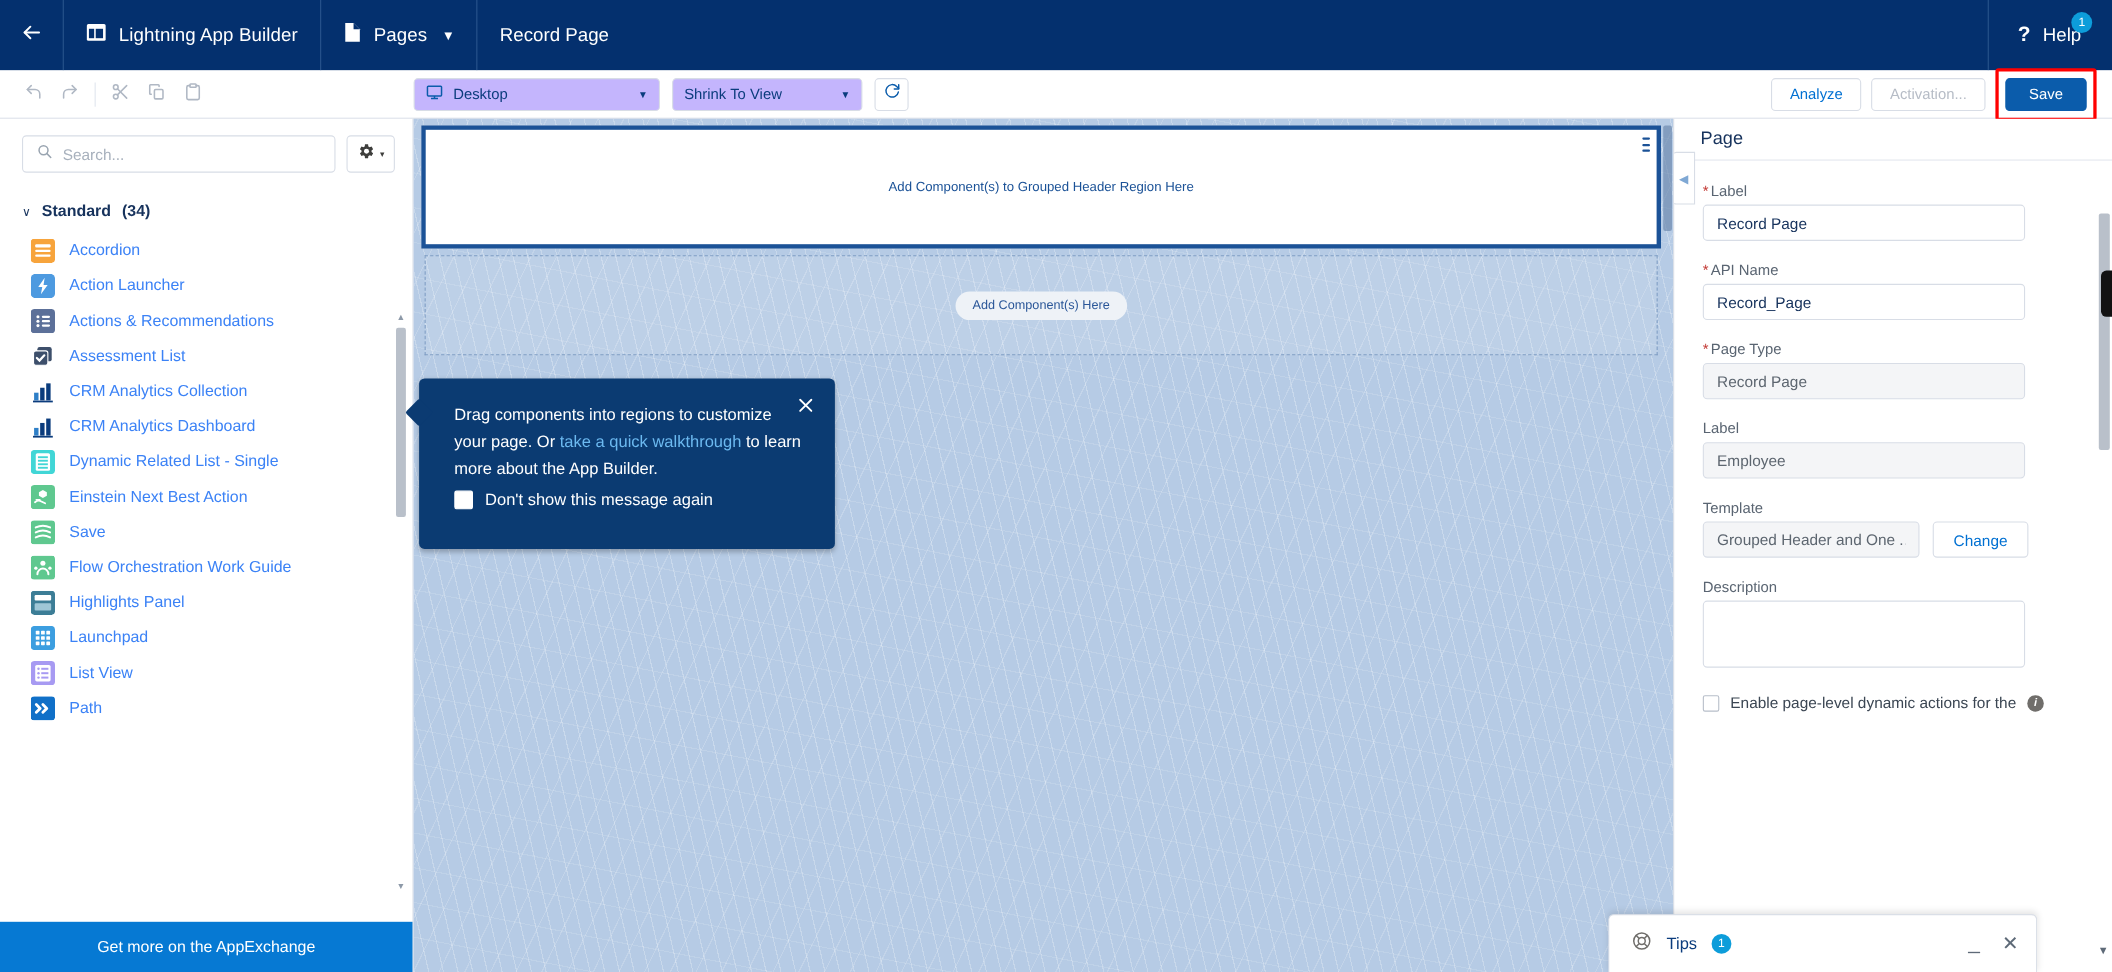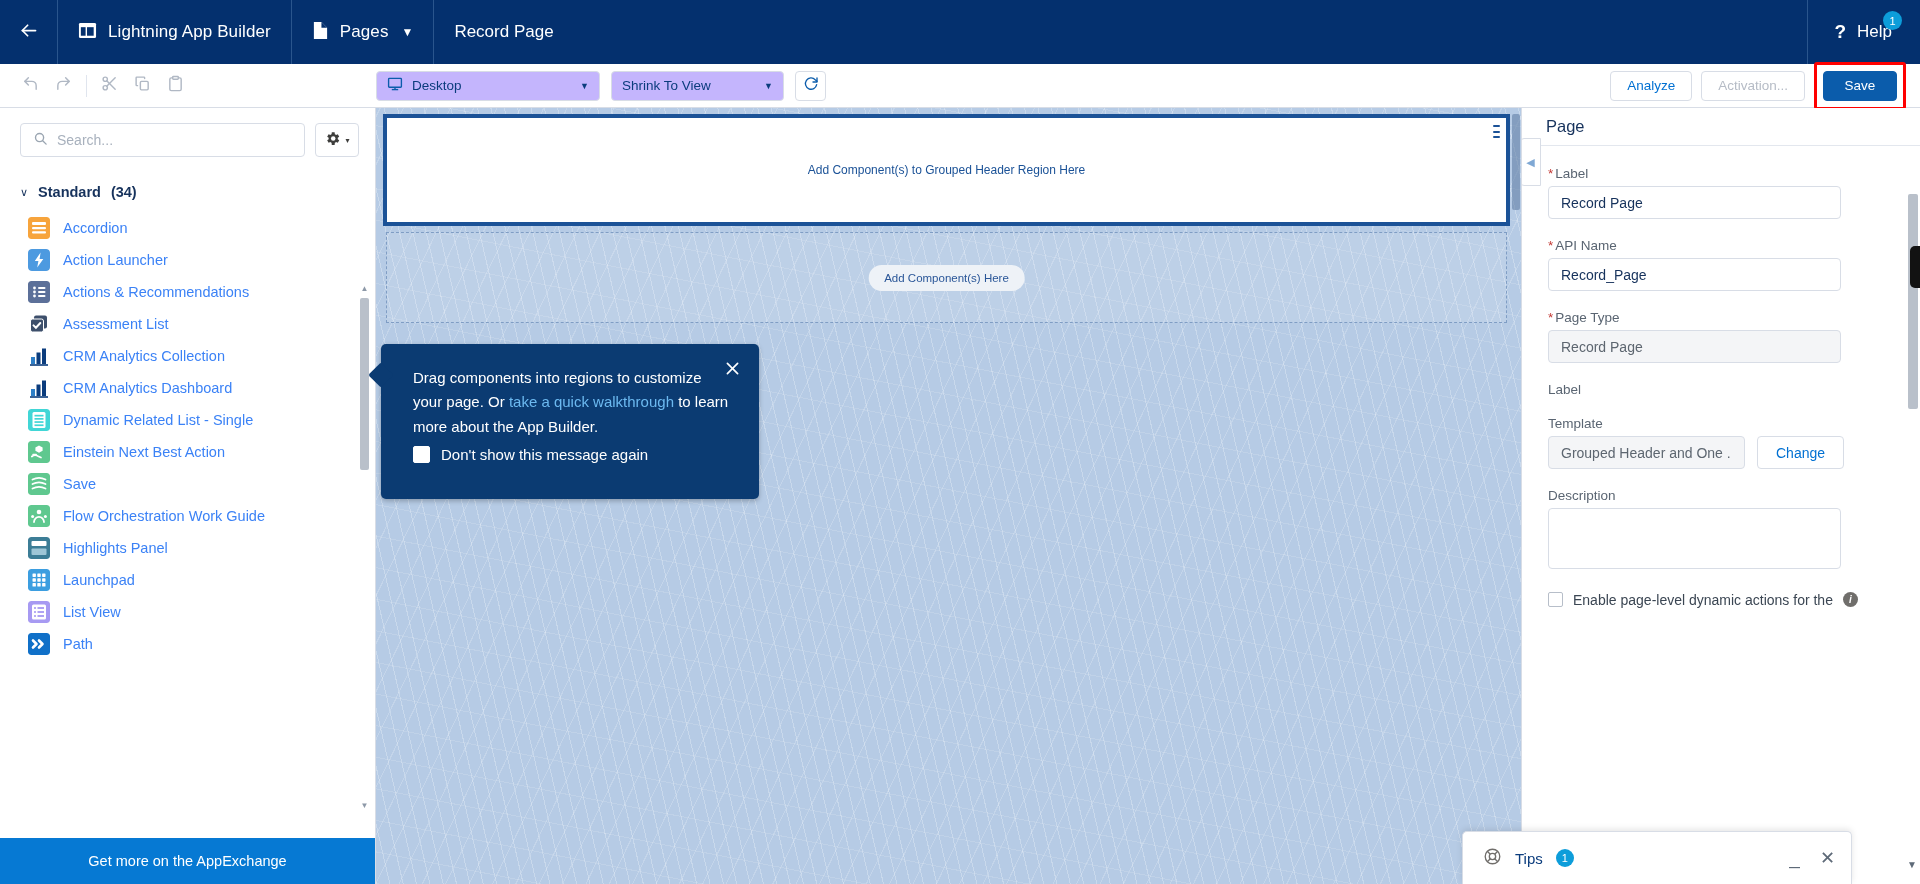--- a/index.html
+++ b/index.html
@@ -234,21 +234,21 @@
   .link-btn {
     height: 33px; padding: 0 18px; border: 1px solid #d8dde6; border-radius: 4px;
     background: #fff; color: #0070d2; font-size: 14px; cursor: pointer;
     display: flex; align-items: center;
   }
   .fld-textarea {
     width: 293px; height: 61px; border: 1px solid #d8dde6; border-radius: 4px;
     resize: none; outline: none; font-family: "Liberation Sans", sans-serif;
     font-size: 14px; color: #16325c; padding: 7px 10px;
   }
-  .rp-check { display: flex; gap: 10px; margin-top: 6px; }
+  .rp-check { display: flex; align-items: center; gap: 10px; margin-top: 6px; }
   .rp-cbox {
     width: 15px; height: 15px; border: 1px solid #b7bec9; border-radius: 2px;
     background: #fff; flex: none; cursor: pointer;
   }
   .rp-check-label { font-size: 14px; color: #3b4653; white-space: nowrap; }
   .info-icon {
     width: 15px; height: 15px; border-radius: 50%; background: #706e6b; color: #fff;
     font-size: 10px; font-style: italic; font-weight: bold;
     display: flex; align-items: center; justify-content: center; cursor: pointer; flex: none;
   }
@@ -701,20 +701,21 @@
 
       <div class="fld">
         <label class="fld-label">
           <span class="req">*</span><span>Page Type</span>
         </label>
         <input class="fld-input ro" type="text" readonly="" value="Record Page" style="">
       </div>
 
       <div class="fld">
         <label class="fld-label">Label</label>
+        <input class="fld-input ro" type="text" readonly="" value="Employee" style="">
       </div>
 
       <div class="fld">
         <label class="fld-label">Template</label>
         <div class="fld-row">
           <input class="fld-input ro short" type="text" readonly="" value="Grouped Header and One ..." style="">
           <div class="link-btn">Change</div>
         </div>
       </div>
 

